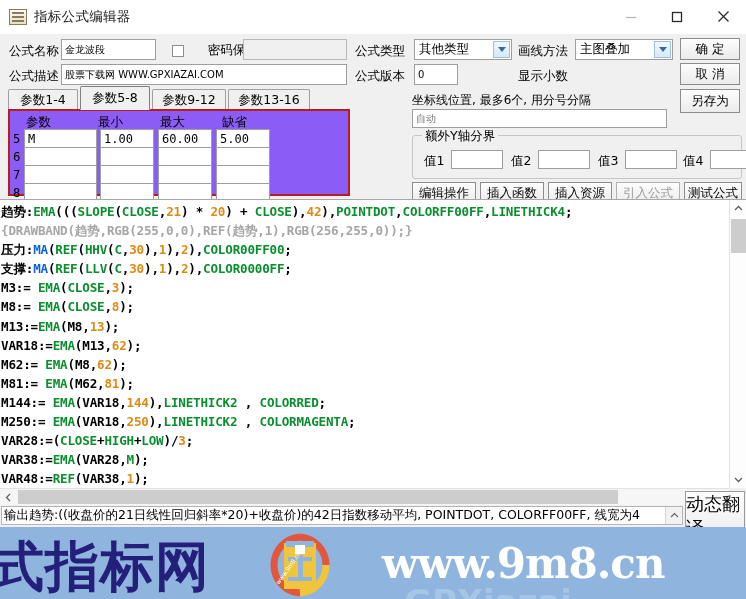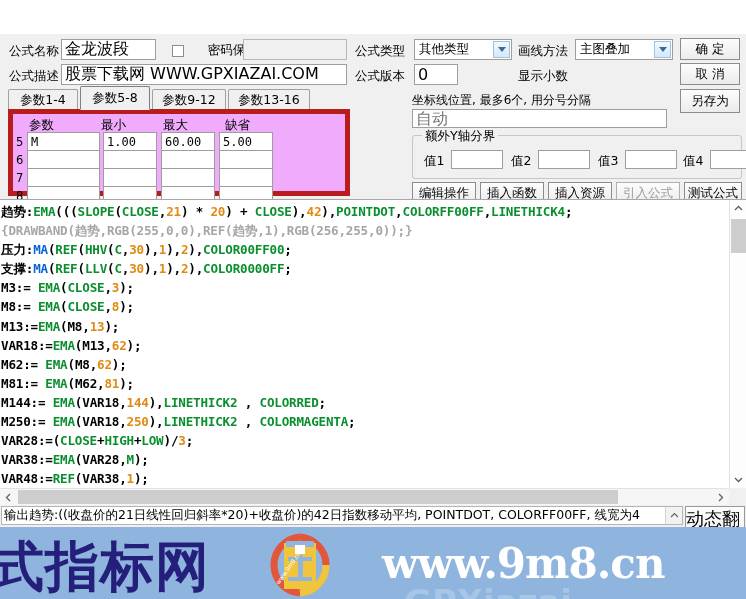--- a/index.html
+++ b/index.html
@@ -58,21 +58,21 @@
 
   .lbl {
     font-size: 12.5px; color: #000; white-space: nowrap;
     font-family: "DejaVu Sans", "Liberation Sans", sans-serif;
   }
   .tinput {
     background: #ffffff;
     border: 1px solid #9e9e9e;
     box-sizing: border-box;
     font-family: "DejaVu Sans", "Liberation Sans", sans-serif;
-    font-size: 16px;
+    font-size: 10px;
     padding: 0 3px;
     color: #000;
     outline: none;
     line-height: 18px;
   }
   .tinput.mono {
     font-family: "DejaVu Sans Mono", "Liberation Mono", monospace;
     font-size: 12px;
   }
   .tinput.disabled { background: #f0f0f0; border: 1px solid #b9b9b9; }
@@ -133,22 +133,22 @@
     border: 1px solid #a0a0a0;
     border-bottom: none;
     border-top-left-radius: 2px; border-top-right-radius: 2px;
   }
   .tab.active {
     background: #f0f0f0; font-weight: normal;
     border-color: #808080; z-index: 3;
   }
   .tabpage {
     position: absolute; box-sizing: border-box;
-    background: #f0abfc;
-    border: 5px solid #b91c1c;
+    background: #8b5cf6;
+    border: 2px solid #b91c1c;
   }
 
   
   .editor-wrap {
     position: absolute; left: 0; top: 199px; width: 746px; height: 306px;
     background: #ffffff;
     border-top: 1px solid #a8a8a8;
     box-sizing: border-box;
   }
   .code {
@@ -204,21 +204,21 @@
   }
   .corner-box {
     position: absolute; right: 0; bottom: 0; width: 17px; height: 17px;
     background: #f0f0f0;
   }
 
   
   .statusbar {
     position: absolute; left: 0; top: 505px; width: 746px; height: 22px;
     background: #f0f0f0;
-    display: flex; align-items: flex-start;
+    display: flex; align-items: center;
   }
   .status-field {
     flex: 1; margin: 1px 2px 2px 1px;
     background: #ffffff; border: 1px solid #b5b5b5;
     box-sizing: border-box;
     position: relative; overflow: hidden;
     display: flex; align-items: center;
   }
   .status-field .stext {
     font-size: 12.5px; color: #000; white-space: nowrap;
@@ -273,20 +273,42 @@
     font-family: "DejaVu Sans", "Liberation Sans", sans-serif;
     white-space: nowrap;
   }
   .wm-gpx small { font-size: 24px; }
 </style>
 </head>
 <body>
 
 <div id="app">
 
+  <div class="titlebar">
+    <div class="app-icon"></div>
+    <div class="title-text">指标公式编辑器</div>
+    <div class="win-btns">
+      <div class="win-btn">
+        <svg width="14" height="14" viewBox="0 0 14 14">
+            <line x1="2" y1="7.5" x2="12" y2="7.5" stroke="#b5b5b5" stroke-width="1.2"></line>
+          </svg>
+      </div>
+      <div class="win-btn">
+        <svg width="14" height="14" viewBox="0 0 14 14">
+            <rect x="2.5" y="2.5" width="9" height="9" fill="none" stroke="#2b2b2b" stroke-width="1.3"></rect>
+          </svg>
+      </div>
+      <div class="win-btn">
+        <svg width="15" height="15" viewBox="0 0 15 15">
+            <line x1="2.5" y1="2.5" x2="12.5" y2="12.5" stroke="#2b2b2b" stroke-width="1.3"></line>
+            <line x1="12.5" y1="2.5" x2="2.5" y2="12.5" stroke="#2b2b2b" stroke-width="1.3"></line>
+          </svg>
+      </div>
+    </div>
+  </div>
 
   <div class="panel">
 
     <div class="lbl" style="position:absolute;left:9px;top:9px;">公式名称</div>
     <input class="tinput" style="position: absolute; left: 61px; top: 5px; width: 95px; height: 21px;" value="金龙波段">
 
     <div style="position:absolute;left:172px;top:8px;">
       <span class="checkbox-box"></span>
       <span class="lbl" style="margin-left:20px;vertical-align:middle;">密码保护</span>
     </div>

